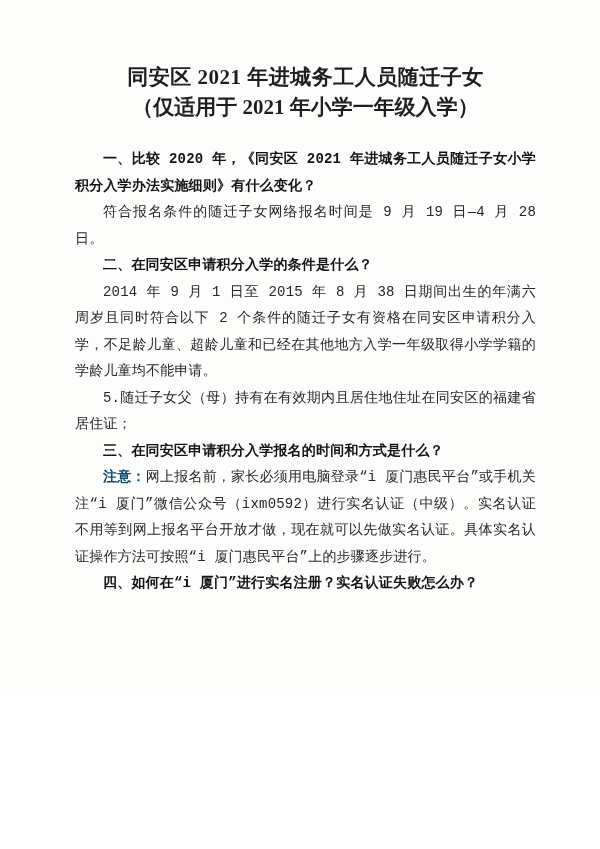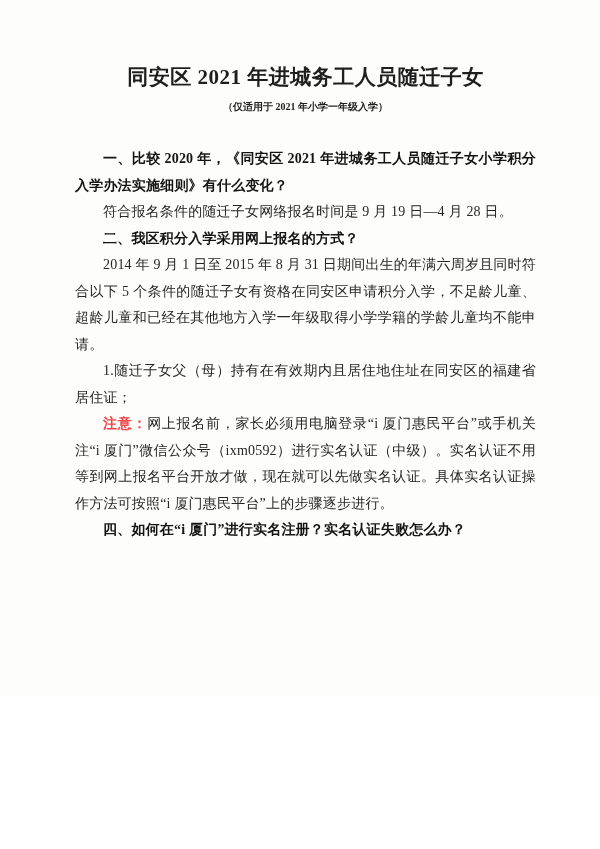--- a/index.html
+++ b/index.html
@@ -24,63 +24,65 @@
     text-align: center;
     font-size: 21px;
     line-height: 27px;
     font-weight: 700;
     letter-spacing: 0.5px;
     color: #1e1e1e;
   }
   .doc-subtitle {
     margin: 6px 0 0 0;
     text-align: center;
-    font-size: 10px;
+    font-size: 21px;
     line-height: 20px;
     font-weight: 700;
     color: #1e1e1e;
   }
   .doc-body {
     margin-top: 29px;
     font-size: 14px;
     line-height: 26.5px;
     text-align: justify;
     letter-spacing: 0.2px;
   }
   .doc-body p {
     margin: 0;
     text-indent: 2em;
+    font-family: Liberation Mono, monospace;
   }
   .q-heading {
     font-weight: 700;
     color: #141414;
   }
   .bold {
     font-weight: 700;
-    color: #ef4444;
+    color: #0c4a6e;
   }
 </style>
 </head>
 <body>
 
 <div class="page">
 
   <h1 class="doc-title">
     <span>同安区 2021 年进城务工人员随迁子女</span><br>
   </h1>
 
   <div class="doc-subtitle">（仅适用于 2021 年小学一年级入学）</div>
 
   <div class="doc-body">
 
     <p class="q-heading">一、比较 2020 年，《同安区 2021 年进城务工人员随迁子女小学积分入学办法实施细则》有什么变化？</p>
     <p>符合报名条件的随迁子女网络报名时间是 9 月 19 日—4 月 28 日。</p>
 
-    <p class="q-heading">二、我区积分入学采用网上报名的方式？</p>
-    <p>2014 年 9 月 1 日至 2015 年 8 月 31 日期间出生的年满六周岁且同时符合以下 5 个条件的随迁子女有资格在同安区申请积分入学，不足龄儿童、超龄儿童和已经在其他地方入学一年级取得小学学籍的学龄儿童均不能申请。</p>
-    <p>1.随迁子女父（母）持有在有效期内且居住地住址在同安区的福建省居住证；</p>
+    <p class="q-heading">二、在同安区申请积分入学的条件是什么？</p>
+    <p>2014 年 9 月 1 日至 2015 年 8 月 38 日期间出生的年满六周岁且同时符合以下 2 个条件的随迁子女有资格在同安区申请积分入学，不足龄儿童、超龄儿童和已经在其他地方入学一年级取得小学学籍的学龄儿童均不能申请。</p>
+    <p>5.随迁子女父（母）持有在有效期内且居住地住址在同安区的福建省居住证；</p>
 
+    <p class="q-heading">三、在同安区申请积分入学报名的时间和方式是什么？</p>
     <p><span class="bold">注意：</span><span>网上报名前，家长必须用电脑登录“i 厦门惠民平台”或手机关注“i 厦门”微信公众号（ixm0592）进行实名认证（中级）。实名认证不用等到网上报名平台开放才做，现在就可以先做实名认证。具体实名认证操作方法可按照“i 厦门惠民平台”上的步骤逐步进行。</span></p>
 
     <p class="q-heading">四、如何在“i 厦门”进行实名注册？实名认证失败怎么办？</p>
 
   </div>
 </div>
 
 </body></html>

